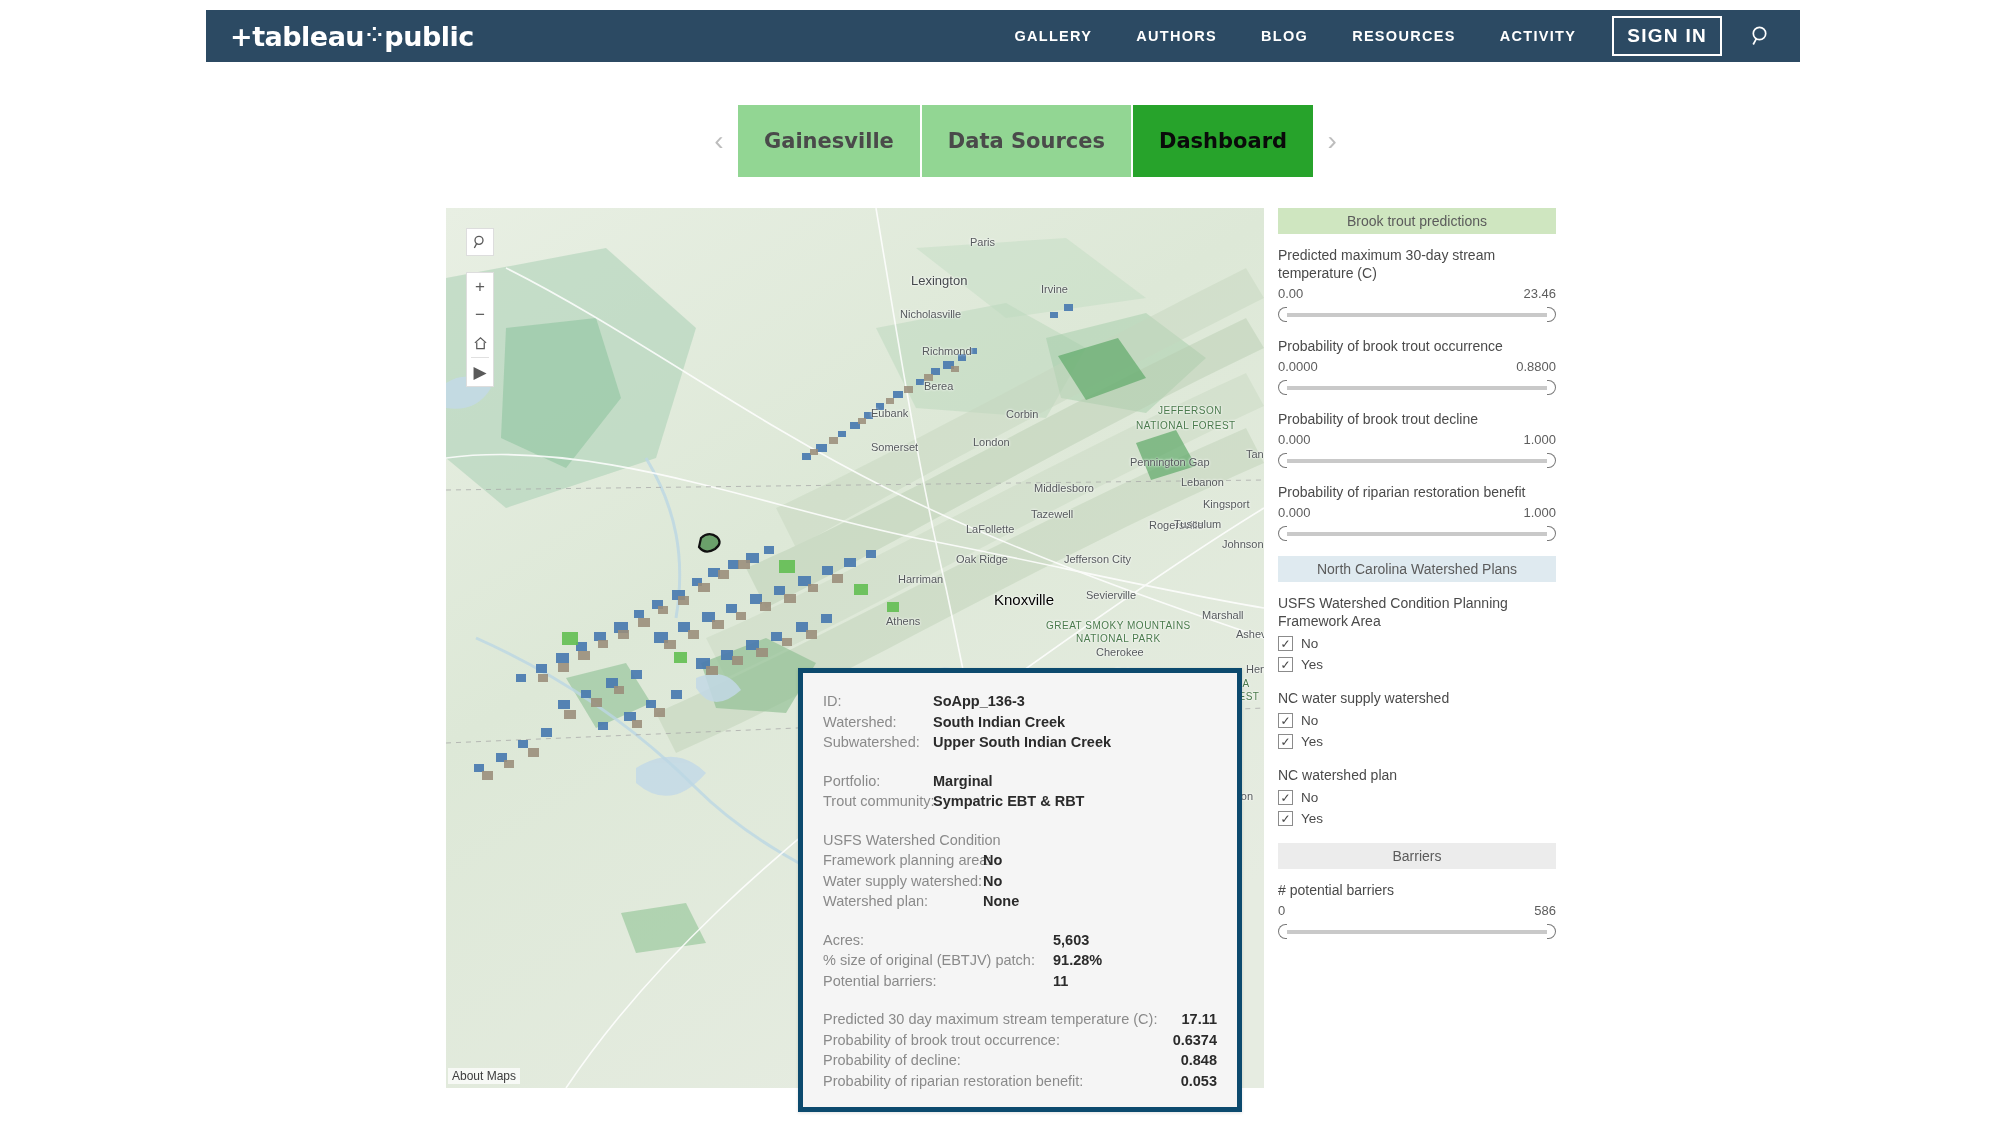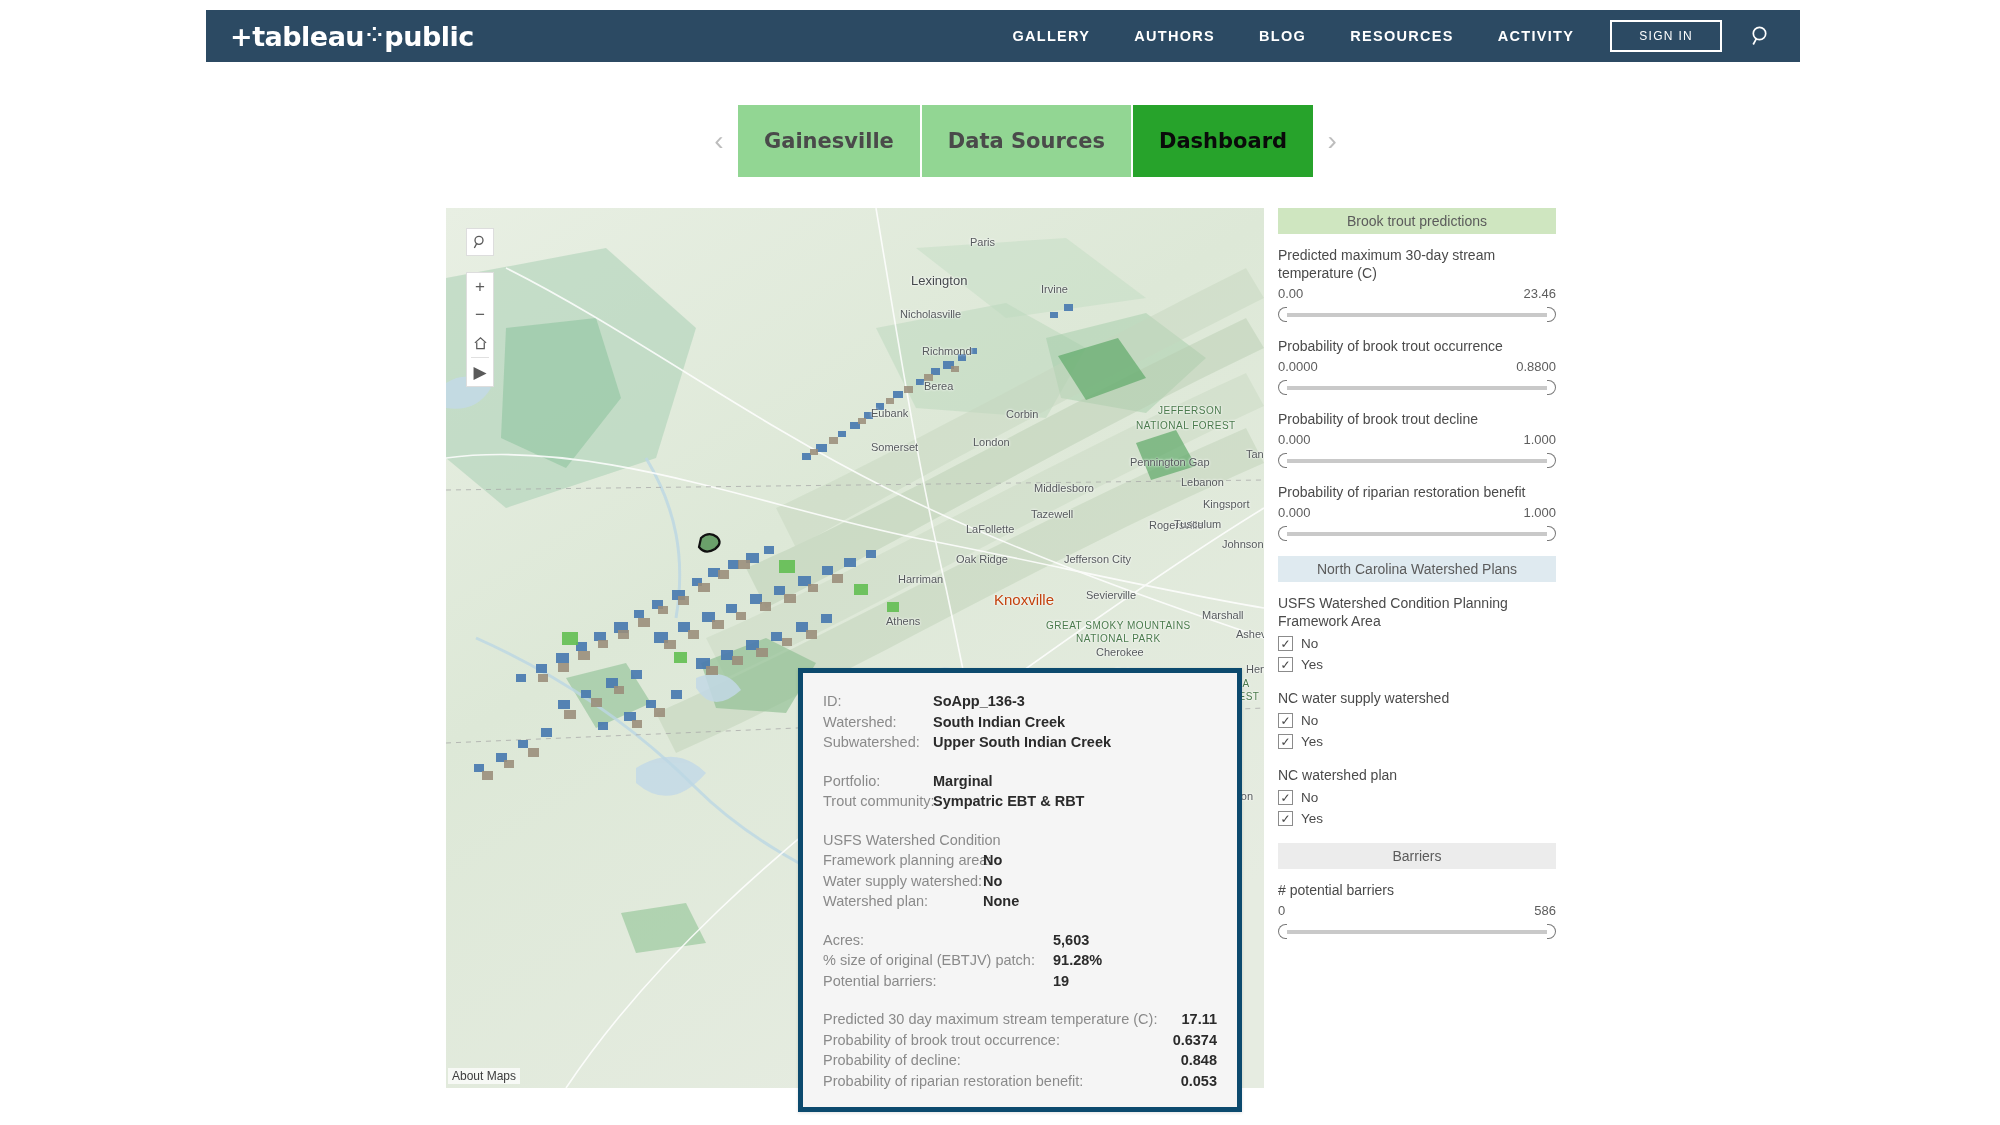--- a/index.html
+++ b/index.html
@@ -32,23 +32,23 @@
 
   .tp-nav { margin-left:auto; display:flex; align-items:center; height:100%; }
   .tp-nav a {
     color:#ffffff; text-decoration:none;
     font-size:14.5px; font-weight:bold; letter-spacing:1.3px;
     padding:0 22px;
     white-space:nowrap;
   }
   .tp-signin {
     border:2px solid #ffffff;
-    padding:7px 27px;
+    padding:7px 13px;
     margin-left:14px;
-    color:#fff; font-size:12px; font-weight:normal; letter-spacing:1.3px;
+    color:#fff; font-size:19px; font-weight:bold; letter-spacing:1.3px;
     white-space:nowrap;
   }
   .tp-search {
     margin-left:26px; margin-right:26px;
     width:26px; height:26px;
     display:flex; align-items:center; justify-content:center;
   }
 
   
   .tabbar {
@@ -85,21 +85,21 @@
   .map-base { position:absolute; inset:0; }
 
   .map-label {
     position:absolute;
     color:#55595c;
     font-size:11px;
     white-space:nowrap;
     font-family:"Liberation Sans", sans-serif;
     text-shadow: 0 0 3px rgba(255,255,255,.95), 0 0 2px rgba(255,255,255,.95);
   }
-  .map-label.big { font-size:15px; color:#c2410c; }
+  .map-label.big { font-size:15px; color:#000000; }
   .map-label.mid { font-size:13px; color:#45494c; }
   .map-label.forest { color:#4a7a4c; font-size:10px; letter-spacing:.5px; text-align:center; }
 
   
   .map-ctl-search {
     position:absolute; left:20px; top:20px;
     width:28px; height:28px; background:#fff; border:1px solid #ddd;
     display:flex; align-items:center; justify-content:center;
   }
   .map-ctl-stack {
@@ -532,21 +532,21 @@
         <div class="tt-row">
             <span class="tt-k">Acres:</span>
             <span class="tt-v">5,603</span>
           </div>
         <div class="tt-row">
             <span class="tt-k">% size of original (EBTJV) patch:</span>
             <span class="tt-v">91.28%</span>
           </div>
         <div class="tt-row">
             <span class="tt-k">Potential barriers:</span>
-            <span class="tt-v">19</span>
+            <span class="tt-v">11</span>
           </div>
       </div>
 
       <div class="tt-gap"></div>
 
       <div class="tt-blk5">
         <div class="tt-row">
             <span class="tt-k">Predicted 30 day maximum stream temperature (C):</span>
             <span class="tt-v">17.11</span>
           </div>

